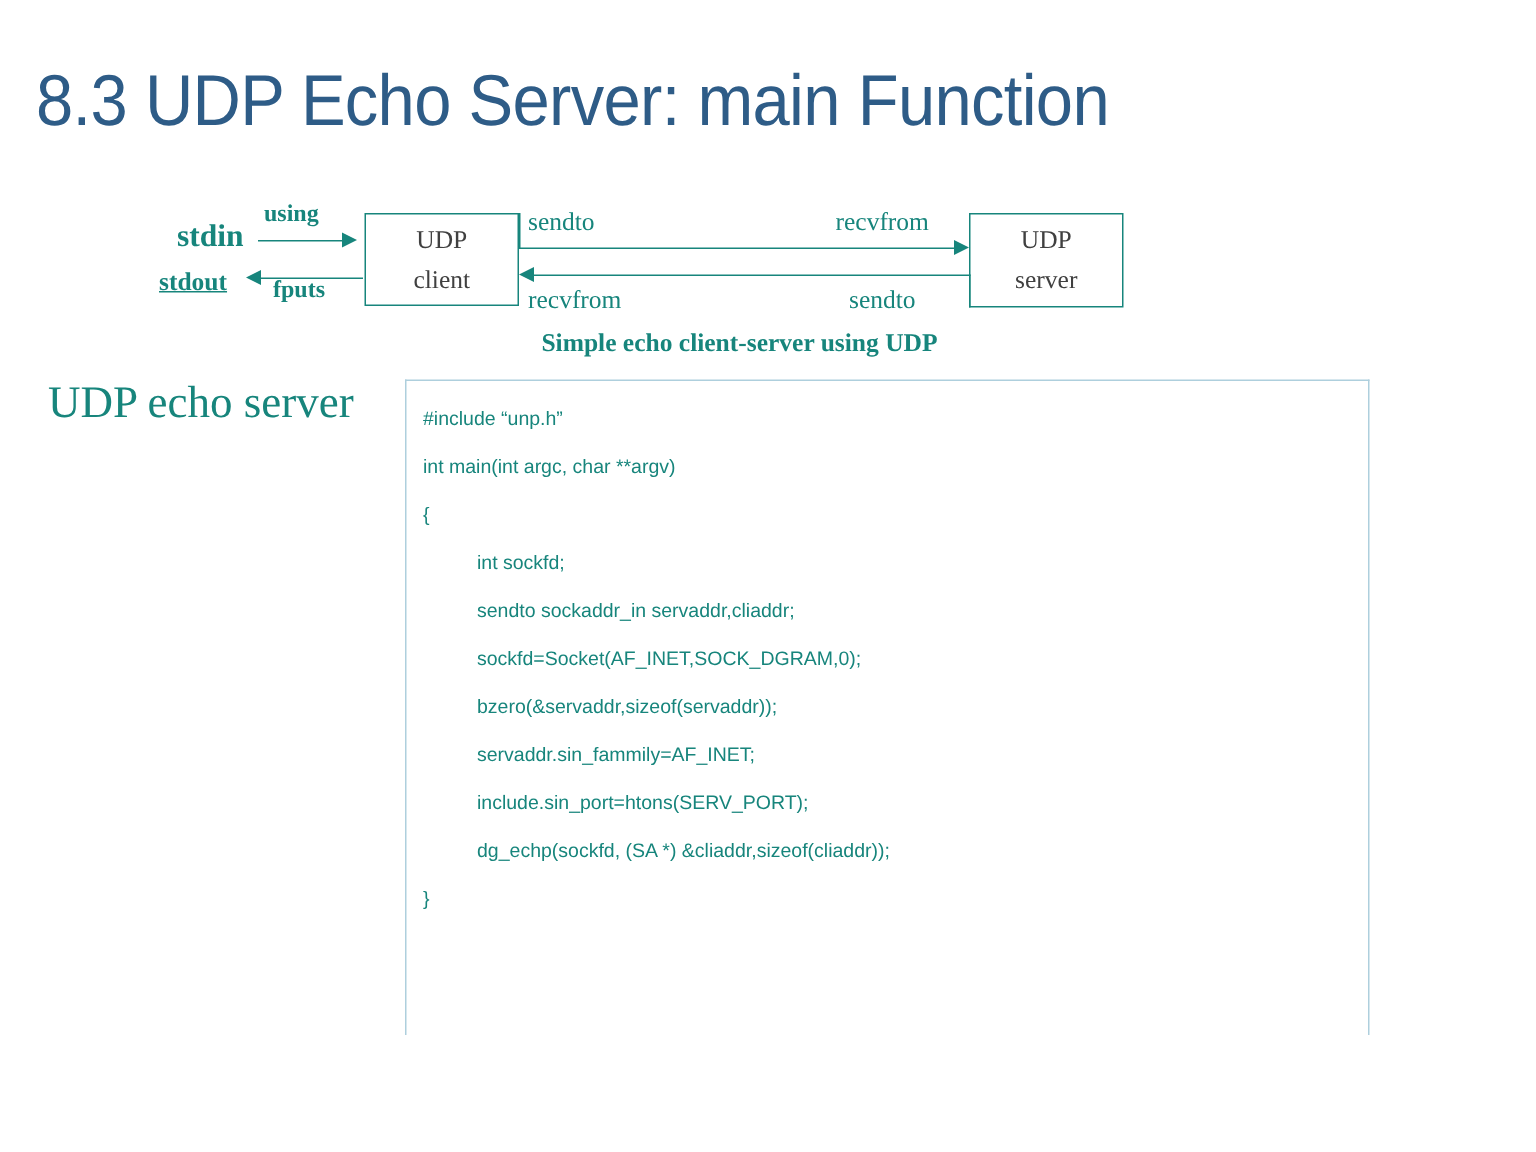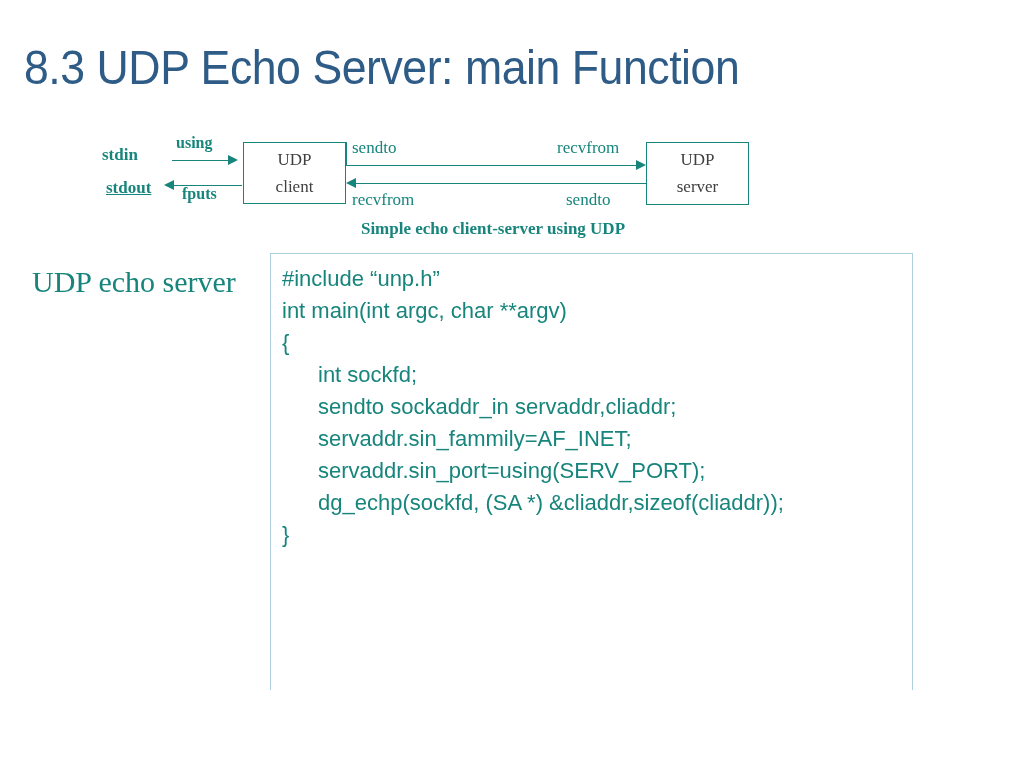--- a/index.html
+++ b/index.html
@@ -103,54 +103,53 @@
 
   
   #body-label {
     position: absolute;
     left: 32px;
     top: 252px;
     font-family: "Liberation Serif", serif;
     font-size: 30px;
     color: #17857c;
     white-space: nowrap;
-    margin-top: 13px;
   }
 
   #code-box {
     position: absolute;
     left: 270px;
     top: 253px;
     width: 643px;
     height: 437px;
     border-left: 1.5px solid #aecfdd;
     border-right: 1.5px solid #aecfdd;
     border-top: 1.5px solid #aecfdd;
     border-bottom: none;
     box-sizing: border-box;
     padding: 9px 0 0 11px;
   }
   .code-line {
     font-family: "Liberation Sans", sans-serif;
-    font-size: 22px;
+    font-size: 13px;
     line-height: 32px;
     color: #17857c;
     white-space: pre;
     height: 32px;
   }
   .code-line.indent { padding-left: 36px; }
 </style>
 </head>
 <body>
 
 <div id="slide-title">8.3 UDP Echo Server: main Function</div>
 
 <div id="diagram">
 
-  <div class="dg-text dg-bold" style="left:102px; top:20px; font-size:17px;font-family:Liberation Serif, serif;">stdin</div>
+  <div class="dg-text dg-bold" style="left:118px; top:20px; font-size:21px;font-family:Liberation Serif, serif;">stdin</div>
   <div class="dg-text dg-bold" style="left:106px; top:53px; font-size:17px;text-decoration:underline;">stdout</div>
 
   <div class="dg-text dg-bold" style="left:176px; top:9px; font-size:16px;">using</div>
   <div class="dg-text dg-bold" style="left:182px; top:60px; font-size:16px;">fputs</div>
 
   <div class="hline" style="left:172px; top:35px; width:58px;"></div>
   <div class="ahead right" style="left:228px; top:30px;"></div>
 
   <div class="hline" style="left:172px; top:60px; width:70px;"></div>
   <div class="ahead left" style="left:164px; top:55px;"></div>
@@ -181,17 +180,19 @@
 <div id="diagram-caption">Simple echo client-server using UDP</div>
 
 <div id="body-label">UDP echo server</div>
 
 <div id="code-box">
     <div class="code-line">#include “unp.h”</div>
     <div class="code-line">int main(int argc, char **argv)</div>
     <div class="code-line">{</div>
     <div class="code-line indent">int sockfd;</div>
     <div class="code-line indent">sendto sockaddr_in servaddr,cliaddr;</div>
+    <div class="code-line indent">sockfd=Socket(AF_INET,SOCK_DGRAM,0);</div>
+    <div class="code-line indent">bzero(&amp;servaddr,sizeof(servaddr));</div>
     <div class="code-line indent">servaddr.sin_fammily=AF_INET;</div>
-    <div class="code-line indent">servaddr.sin_port=using(SERV_PORT);</div>
+    <div class="code-line indent">include.sin_port=htons(SERV_PORT);</div>
     <div class="code-line indent">dg_echp(sockfd, (SA *) &amp;cliaddr,sizeof(cliaddr));</div>
     <div class="code-line">}</div>
   </div>
 
 </body></html>

